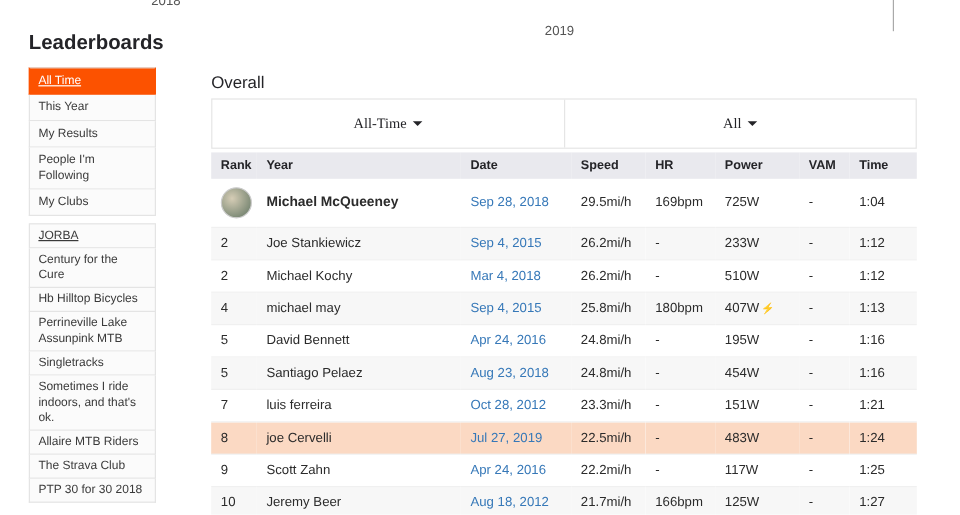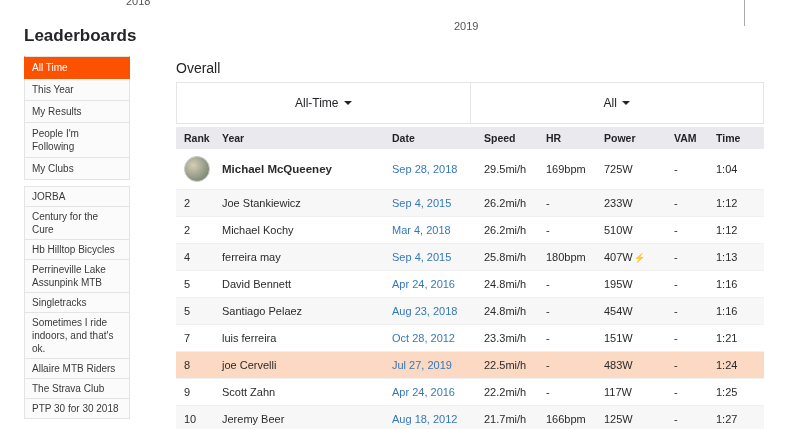--- a/index.html
+++ b/index.html
@@ -16,36 +16,36 @@
   .chart-tick { position: absolute; left: 744px; top: 0; width: 1px; height: 26px; background:#a9a9a9; }
 
   
   .sidebar { position: absolute; left: 24px; top: 26px; width: 106px; }
   .sidebar h1 { font-size: 17px; font-weight: 700; margin: 0 0 10px; color:#242428; }
   .side-group { margin-bottom: 6px; }
   .side-item {
     font-size: 10px; line-height: 1.3; padding: 4px 7px; cursor: pointer;
     border: 1px solid #e4e4e4; border-top: 0; background: #fbfbfb; color: #3a3a3a;
   }
-  .side-group .side-item:first-child { border-top: 1px solid #e4e4e4; }
+  .side-group .side-item:first-child { border-top: 1px solid #e4e4e4; text-decoration: underline; }
   .side-item.active { background: #fc5200; border-color: #fc5200; color: #fff; }
   .side-club { padding: 3px 7px; }
 
   
   .main { position: absolute; left: 140px; top: 60px; width: 588px; margin-left: 36px; }
   .section-title { font-size: 14px; font-weight: 400; margin-bottom: 6px; color:#242428; }
 
   .stats { display: flex; border: 1px solid #e5e5e5; height: 42px; margin-bottom: 3px; }
   .stat-cell { padding: 6px 12px; border-right: 1px solid #e5e5e5; min-width: 112px; }
   .stat-label { font-size: 8.5px; color: #7a7a80; letter-spacing: .4px; }
   .stat-value { font-size: 19px; color: #242428; margin-top: 1px; }
   .filter-cell { flex: 1; display: flex; align-items: center; justify-content: center; border-right: 1px solid #e5e5e5; }
   .filter-cell:last-child { border-right: 0; }
   .dropdown {
-    background: none; border: 0; font-family: Liberation Sans, sans-serif; font-size: 12px; color: #242428;
+    background: none; border: 0; font-family: Liberation Serif, serif; font-size: 12px; color: #242428;
     display: flex; align-items: center; gap: 5px; cursor: pointer;
   }
   .caret { width: 0; height: 0; border-left: 4px solid transparent; border-right: 4px solid transparent; border-top: 4px solid #242428; }
 
   
   table { border-collapse: collapse; width: 100%; font-size: 11px; table-layout: fixed; }
   thead th {
     background: #e9e9ee; padding: 5px 8px; text-align: left;
     font-size: 10.5px; font-weight: 700; color: #242428;
   }
@@ -162,21 +162,21 @@
             <td class="name-cell"><span>Michael Kochy</span></td>
             <td><a class="date-link">Mar 4, 2018</a></td>
             <td>26.2mi/h</td>
             <td>-</td>
             <td>510W</td>
             <td>-</td>
             <td>1:12</td>
           </tr>
           <tr class="alt">
             <td class="rank-cell">4</td>
-            <td class="name-cell"><span>ferreira may</span></td>
+            <td class="name-cell"><span>michael may</span></td>
             <td><a class="date-link">Sep 4, 2015</a></td>
             <td>25.8mi/h</td>
             <td>180bpm</td>
             <td>407W<span class="bolt">⚡</span></td>
             <td>-</td>
             <td>1:13</td>
           </tr>
           <tr>
             <td class="rank-cell">5</td>
             <td class="name-cell"><span>David Bennett</span></td>

